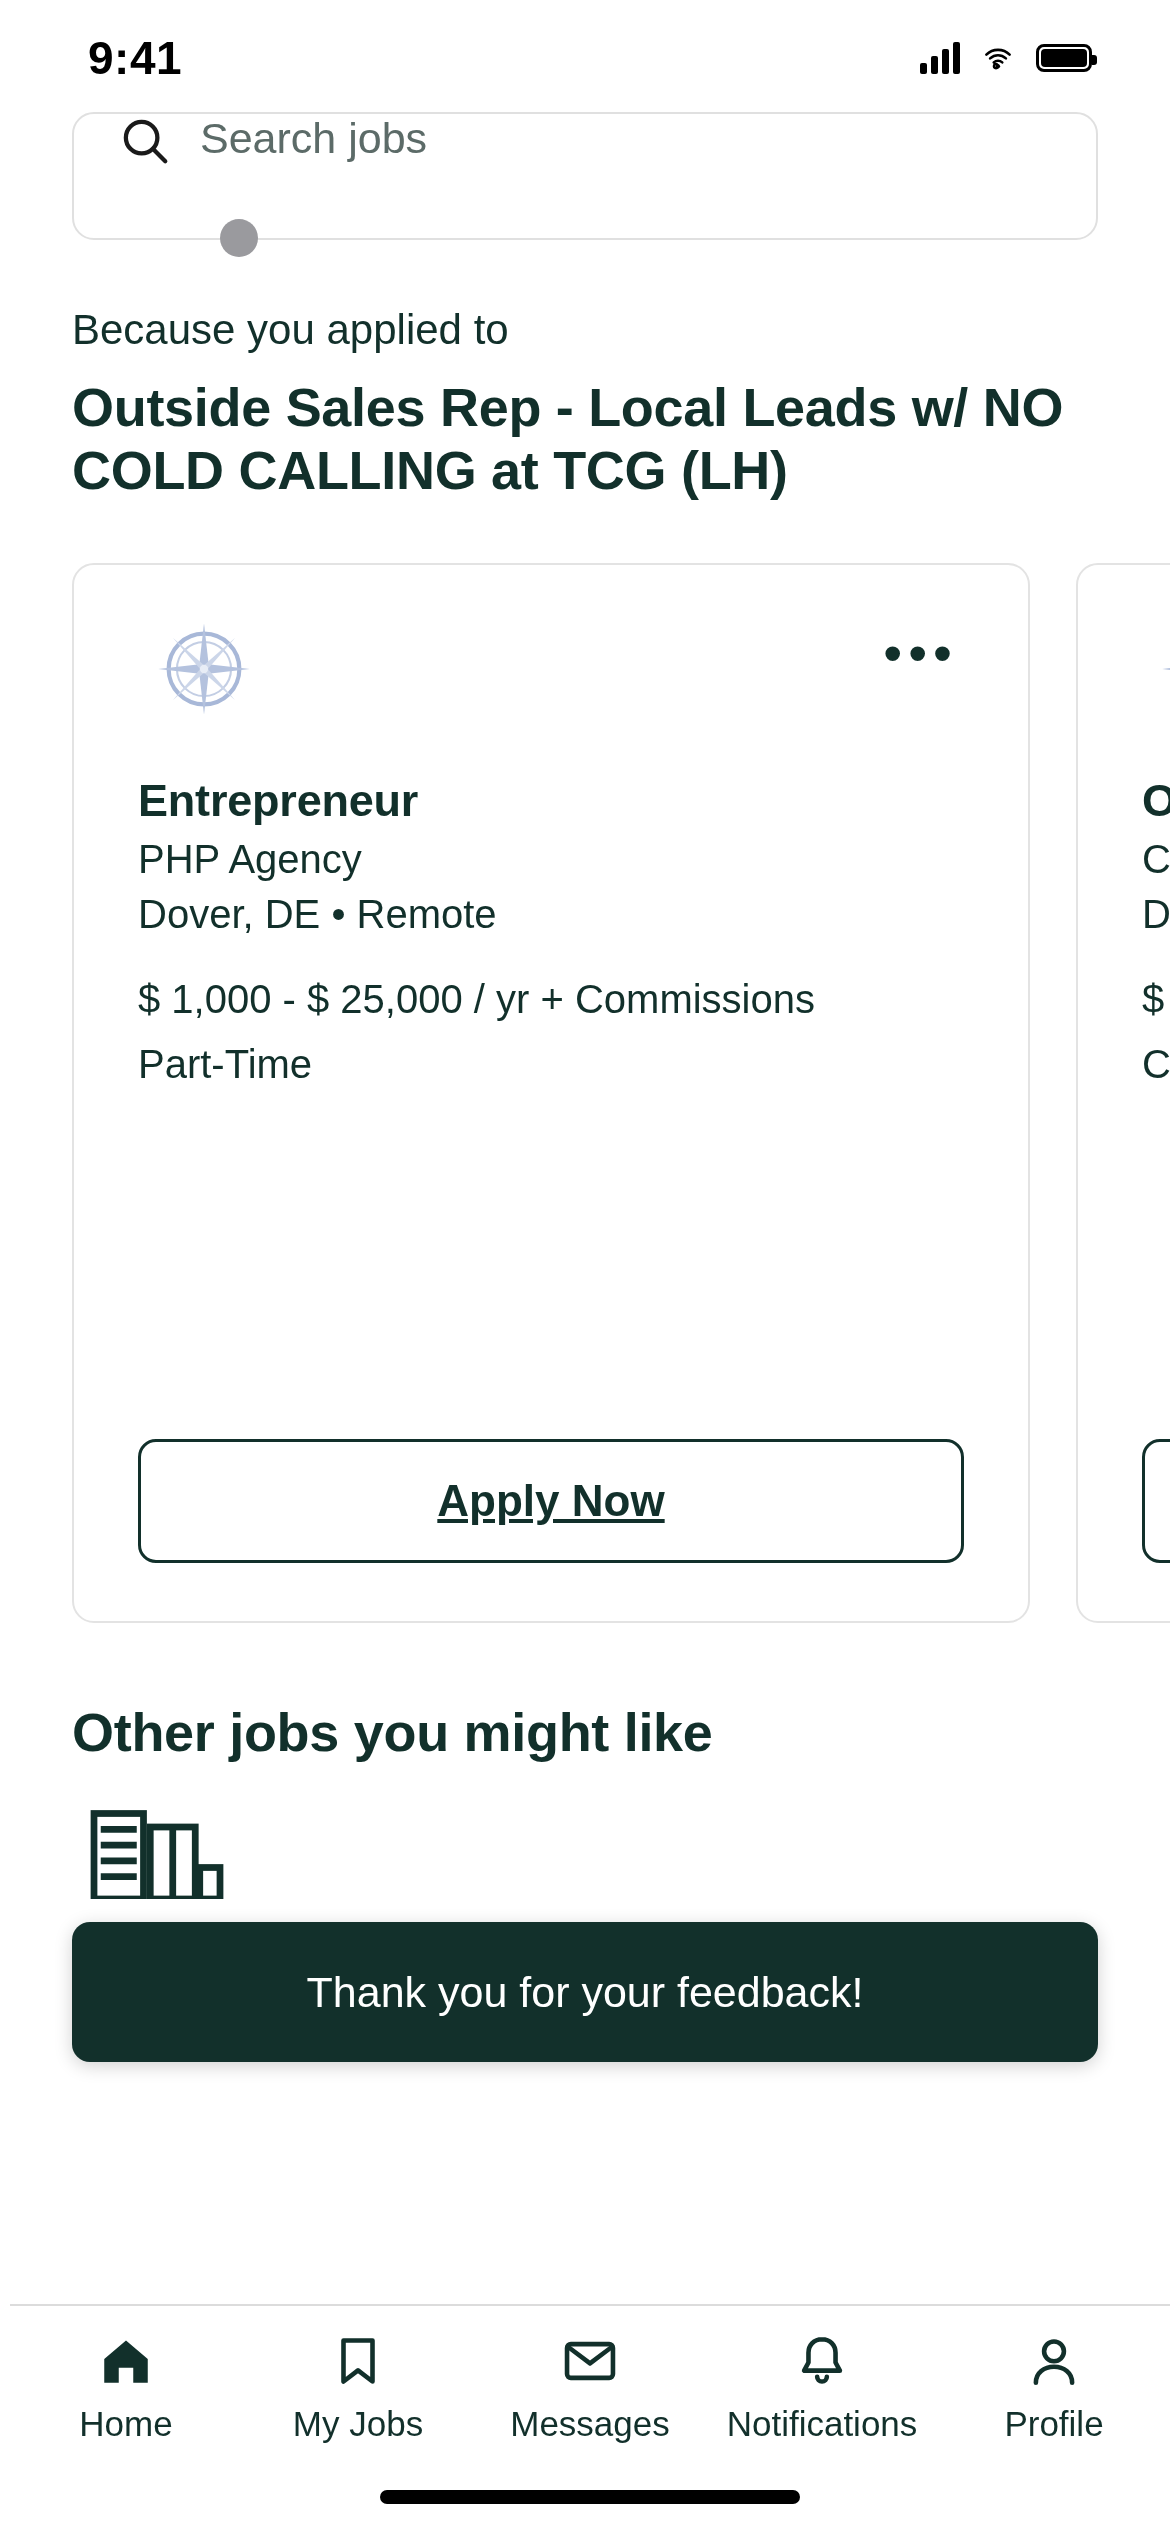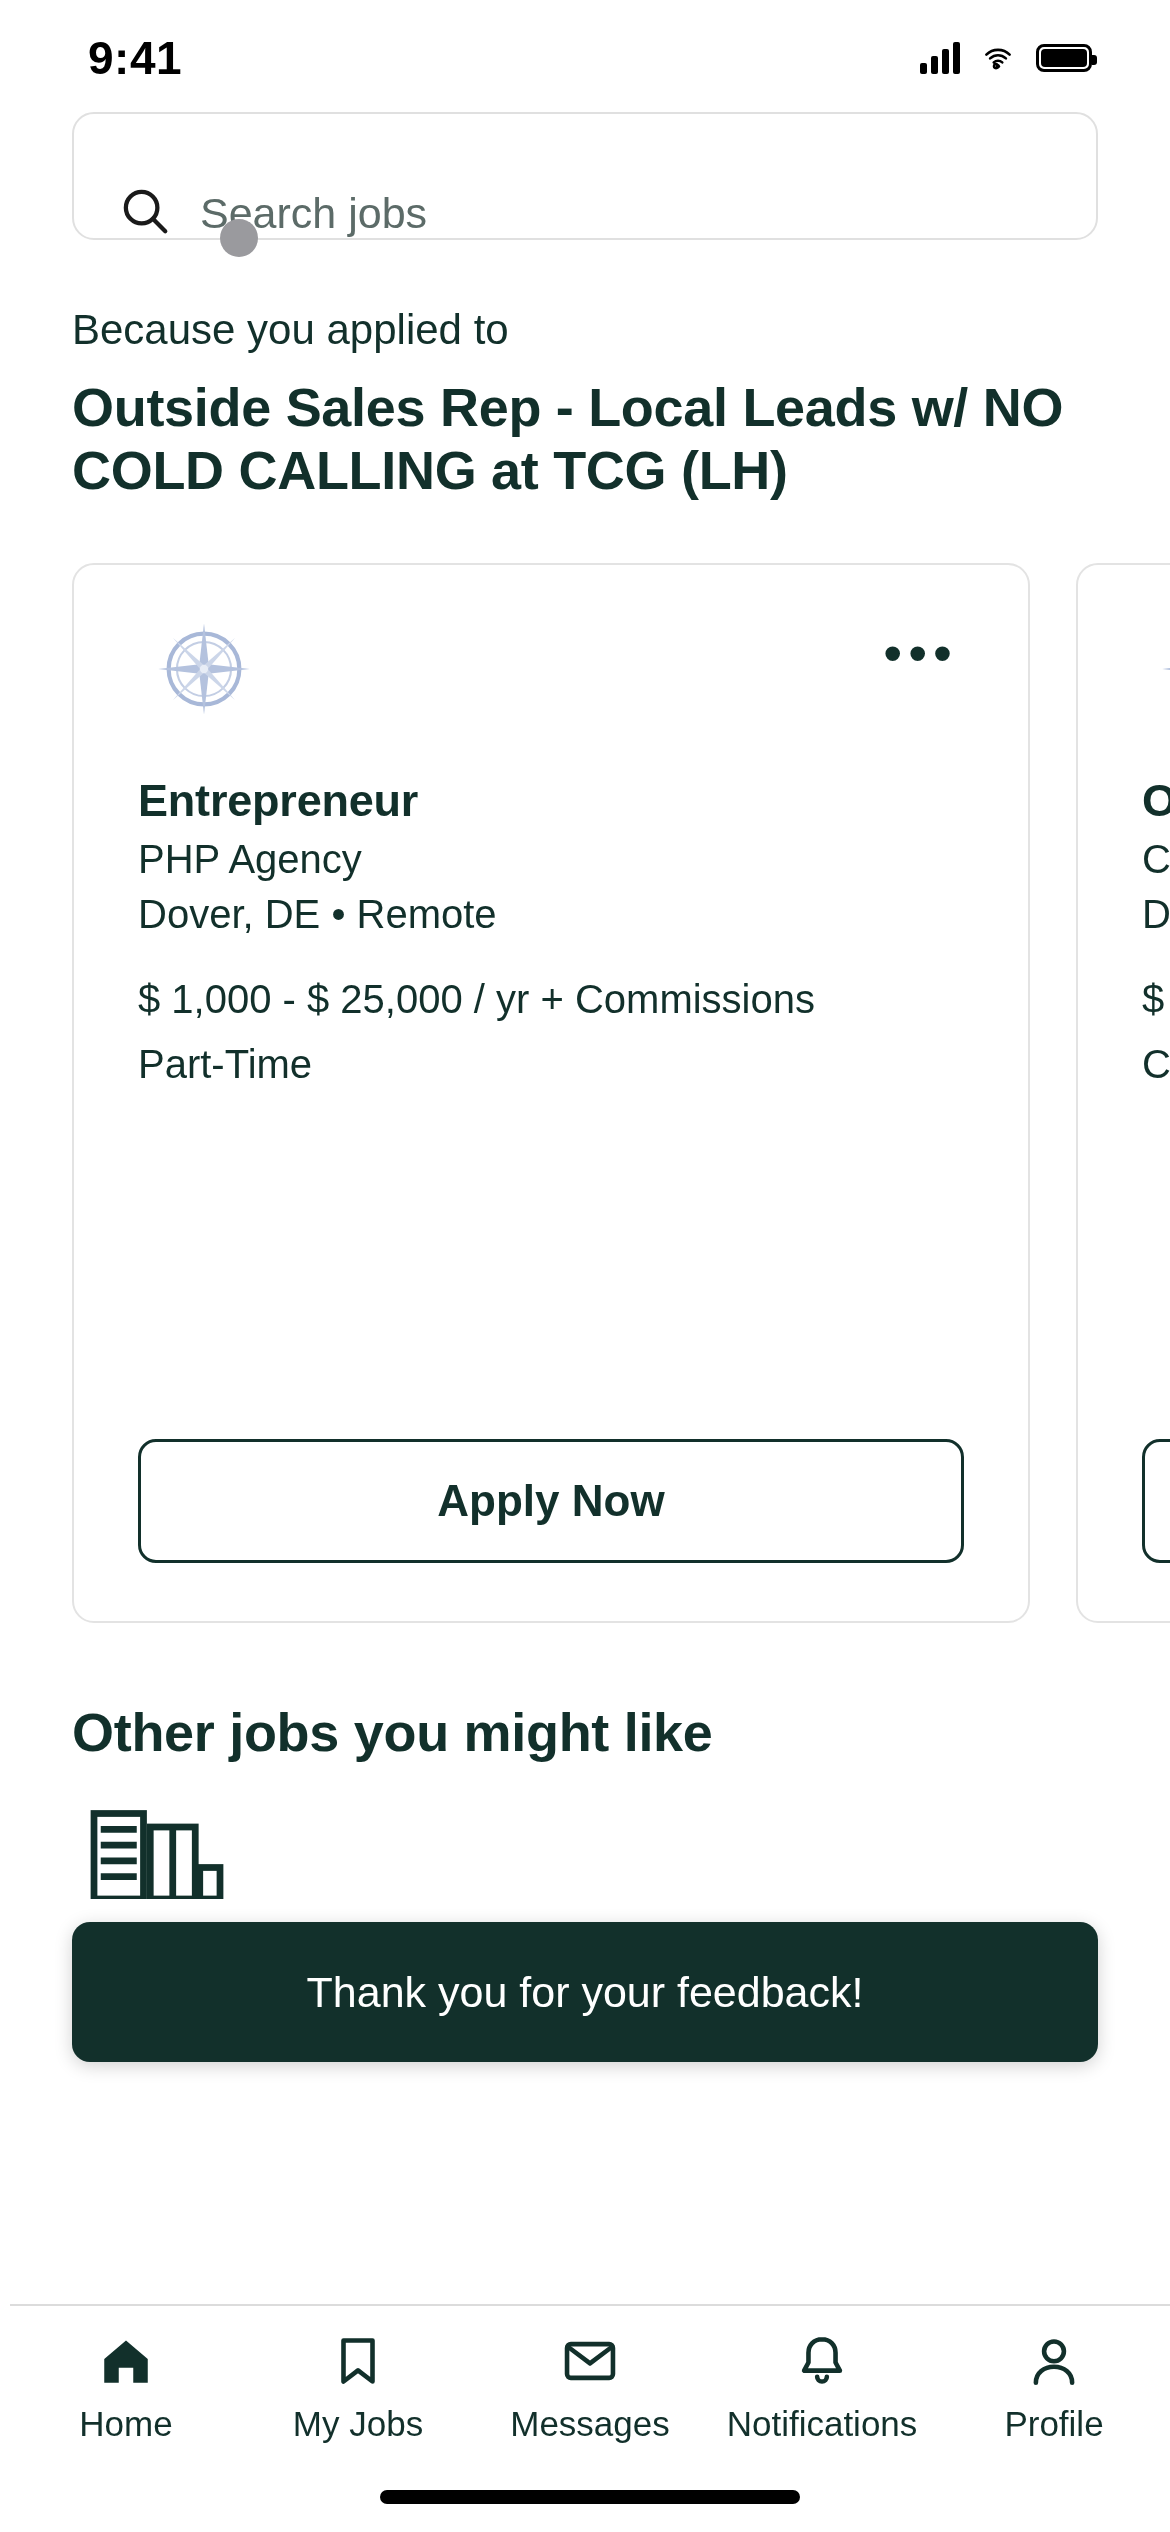--- a/index.html
+++ b/index.html
@@ -27,21 +27,21 @@
   .bars i:nth-child(4){ height:32px; }
   .wifi { width:40px; height:30px; }
   .battery { width:56px; height:28px; border:3px solid #000; border-radius:8px; position:relative; padding:2px; }
   .battery::after { content:""; position:absolute; right:-8px; top:8px; width:5px; height:10px; background:#000; border-radius:0 3px 3px 0; }
   .battery span { display:block; height:100%; background:#000; border-radius:4px; }
 
   
   .search-wrap { padding:0 72px; margin-top:-4px; }
   .searchbar {
     height:128px; border:2px solid #e0e0e0; border-radius:22px;
-    display:flex; align-items:flex-end; gap:28px; padding:0 44px;
+    display:flex; align-items:flex-start; gap:28px; padding:0 44px;
     background:#fff;
   }
   .mag { width:54px; height:54px; flex:none; }
   .search-ph { font-size:43px; color:#5c6b68; }
 
   
   .pad { padding:0 72px; }
   .because { font-size:42px; color:#12302b; margin-top:66px; }
   .job-title {
     font-size:54px; font-weight:700; line-height:1.16; color:#12302b;
@@ -60,21 +60,21 @@
   .logo { width:104px; height:104px; margin-left:14px; }
   .dots { font-size:54px; line-height:0.4; color:#12302b; letter-spacing:6px; padding-top:26px; padding-right:6px; }
   .c-name { font-size:45px; font-weight:700; margin-top:54px; letter-spacing:-0.2px; }
   .c-line { font-size:40px; margin-top:10px; color:#12302b; }
   .c-pay { font-size:40px; margin-top:40px; color:#12302b; }
   .c-type { font-size:40px; margin-top:20px; color:#12302b; }
   .spacer { flex:1 1 auto; }
   .apply {
     height:124px; border:3px solid #12302b; border-radius:18px;
     display:flex; align-items:center; justify-content:center;
-    font-size:44px; font-weight:700; color:#12302b; background:#fff;
+    font-size:44px; font-weight:700; color:#12302b; background:#fff;text-decoration:underline;
   }
 
   
   .other-h { font-size:54px; font-weight:700; margin-top:78px; letter-spacing:-0.3px; }
 
   
   .bldg { margin-top:46px; margin-left:10px; width:150px; height:90px; overflow:hidden; }
 
   
   .toast {

